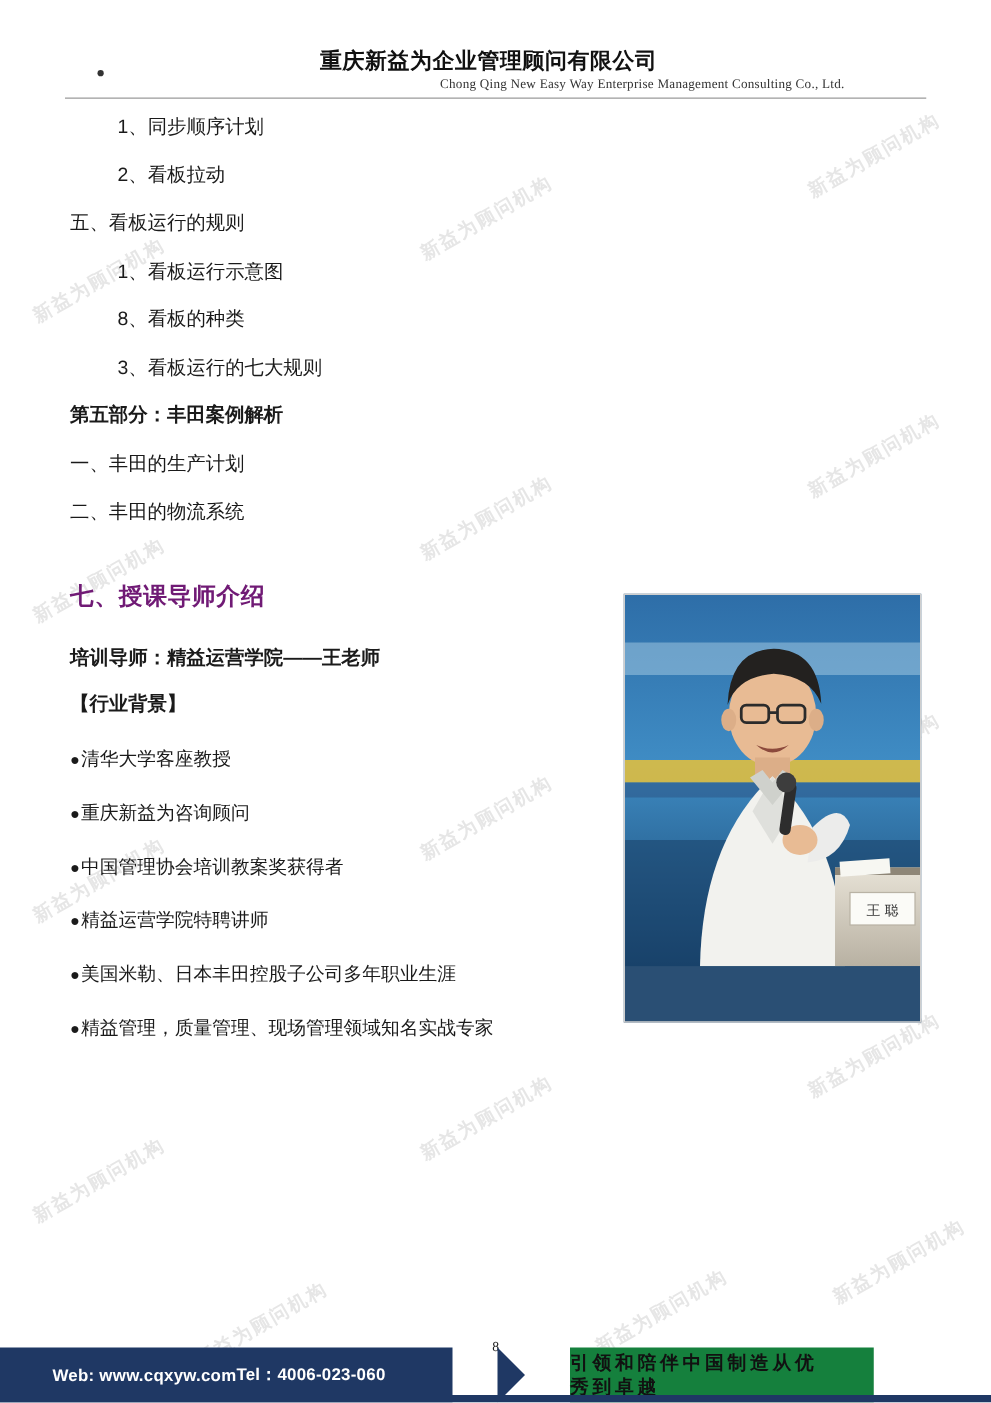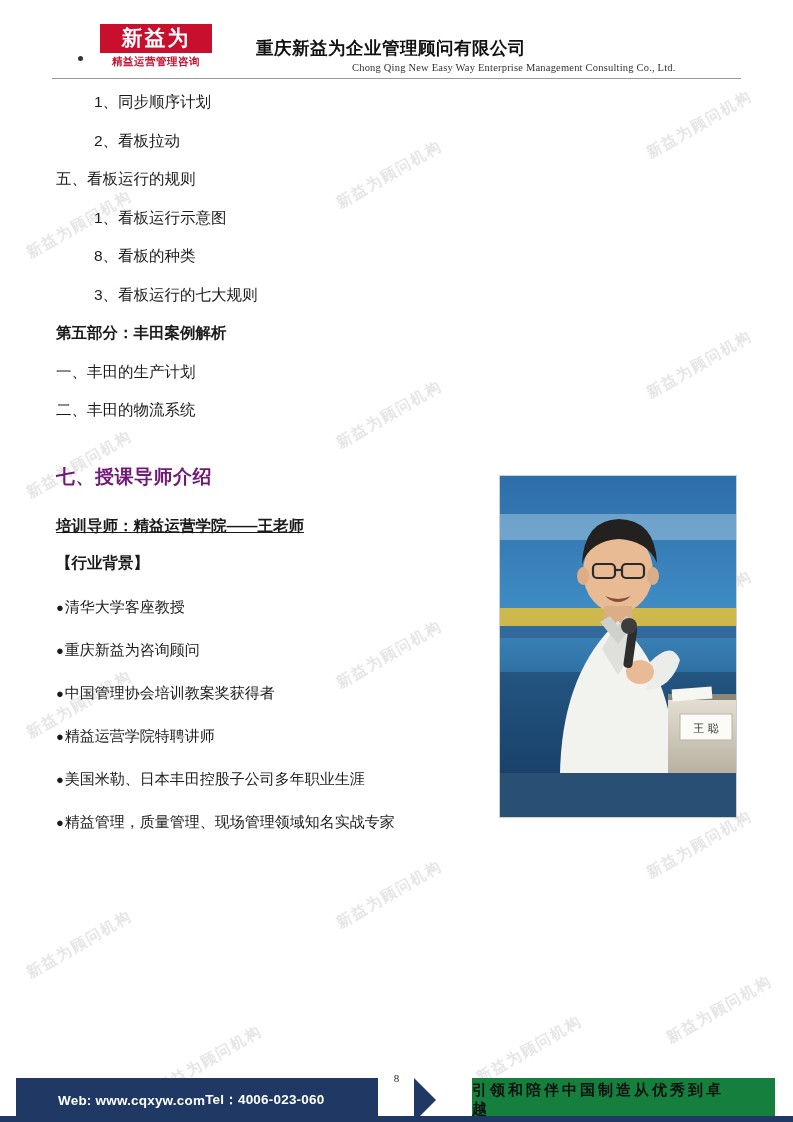--- a/index.html
+++ b/index.html
@@ -121,21 +121,20 @@
     font-size: 19px;
     font-weight: bold;
     color: #701a75;
     margin: 46px 0 26px 0;
     letter-spacing: 0.5px;
   }
   .trainer-line {
     font-size: 15.5px;
     font-weight: bold;
     margin: 0 0 16px 0;
-    text-decoration: underline;
   }
   .bg-line {
     font-size: 15.5px;
     font-weight: bold;
     margin: 0 0 24px 0;
   }
   .bullet-line {
     font-size: 15px;
     margin: 0 0 24px 0;
     white-space: nowrap;
@@ -167,22 +166,22 @@
     text-align: center;
     font-size: 11px;
     color: #222;
     font-family: "Liberation Serif", serif;
     z-index: 2;
   }
 
   
   .footer {
     position: absolute;
-    left: 16px; bottom: 0;
-    width: 759px;
+    left: 0; bottom: 0;
+    width: 699px;
     height: 44px;
     z-index: 4;
     display: flex;
     gap: 36px;
   }
   .footer-left {
     width: 362px;
     background: #1f3864;
     color: #ffffff;
     display: flex;
@@ -236,24 +235,20 @@
   <div class="wm" style="left:330px; top:885px;">新益为顾问机构</div>
   <div class="wm" style="left:640px; top:835px;">新益为顾问机构</div>
   <div class="wm" style="left:150px; top:1050px;">新益为顾问机构</div>
   <div class="wm" style="left:470px; top:1040px;">新益为顾问机构</div>
   <div class="wm" style="left:660px; top:1000px;">新益为顾问机构</div>
 </div>
 
 <div class="page-header">
   <div class="header-inner">
     <div class="dot-bullet"></div>
-    <div class="logo-box">
-      <span class="logo-mark">新益为</span>
-      <span class="logo-sub">精益运营管理咨询</span>
-    </div>
     <div class="company-cn">重庆新益为企业管理顾问有限公司</div>
     <div class="company-en">Chong Qing New Easy Way Enterprise Management Consulting Co., Ltd.</div>
     <div class="header-rule"></div>
   </div>
 </div>
 
 <div class="content">
 
   <p class="line indent1">1、同步顺序计划</p>
   <p class="line indent1">2、看板拉动</p>

